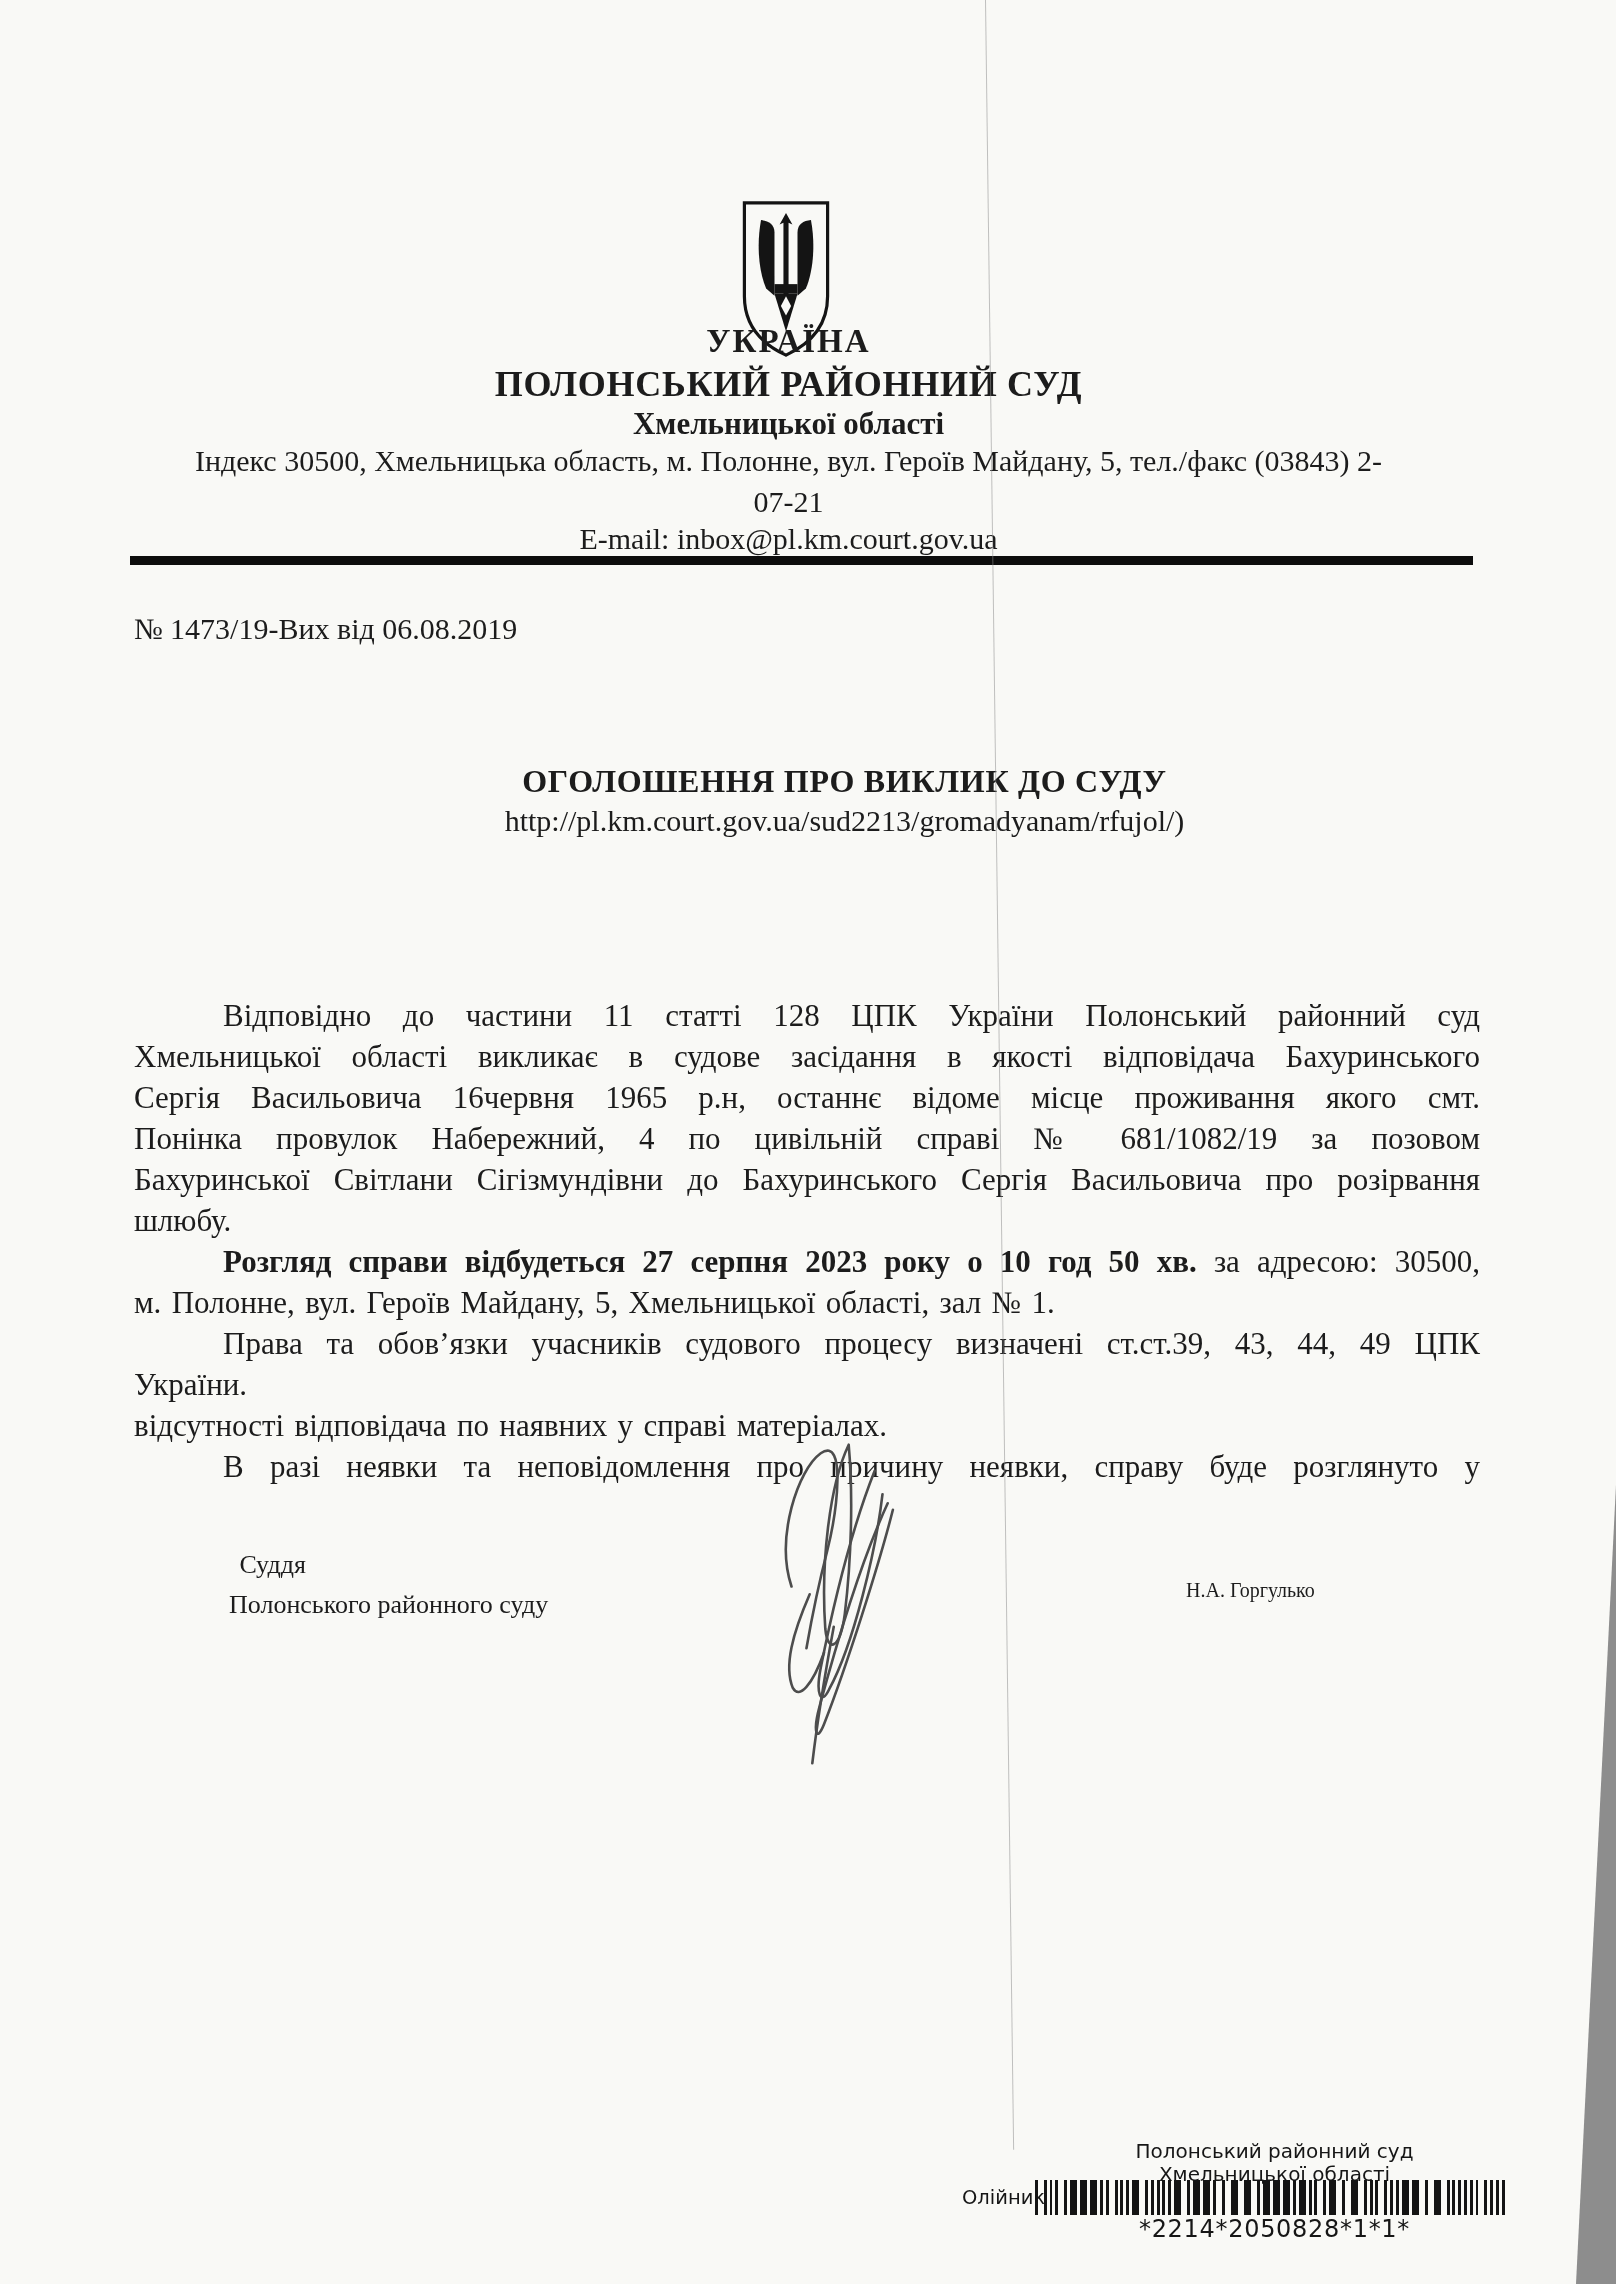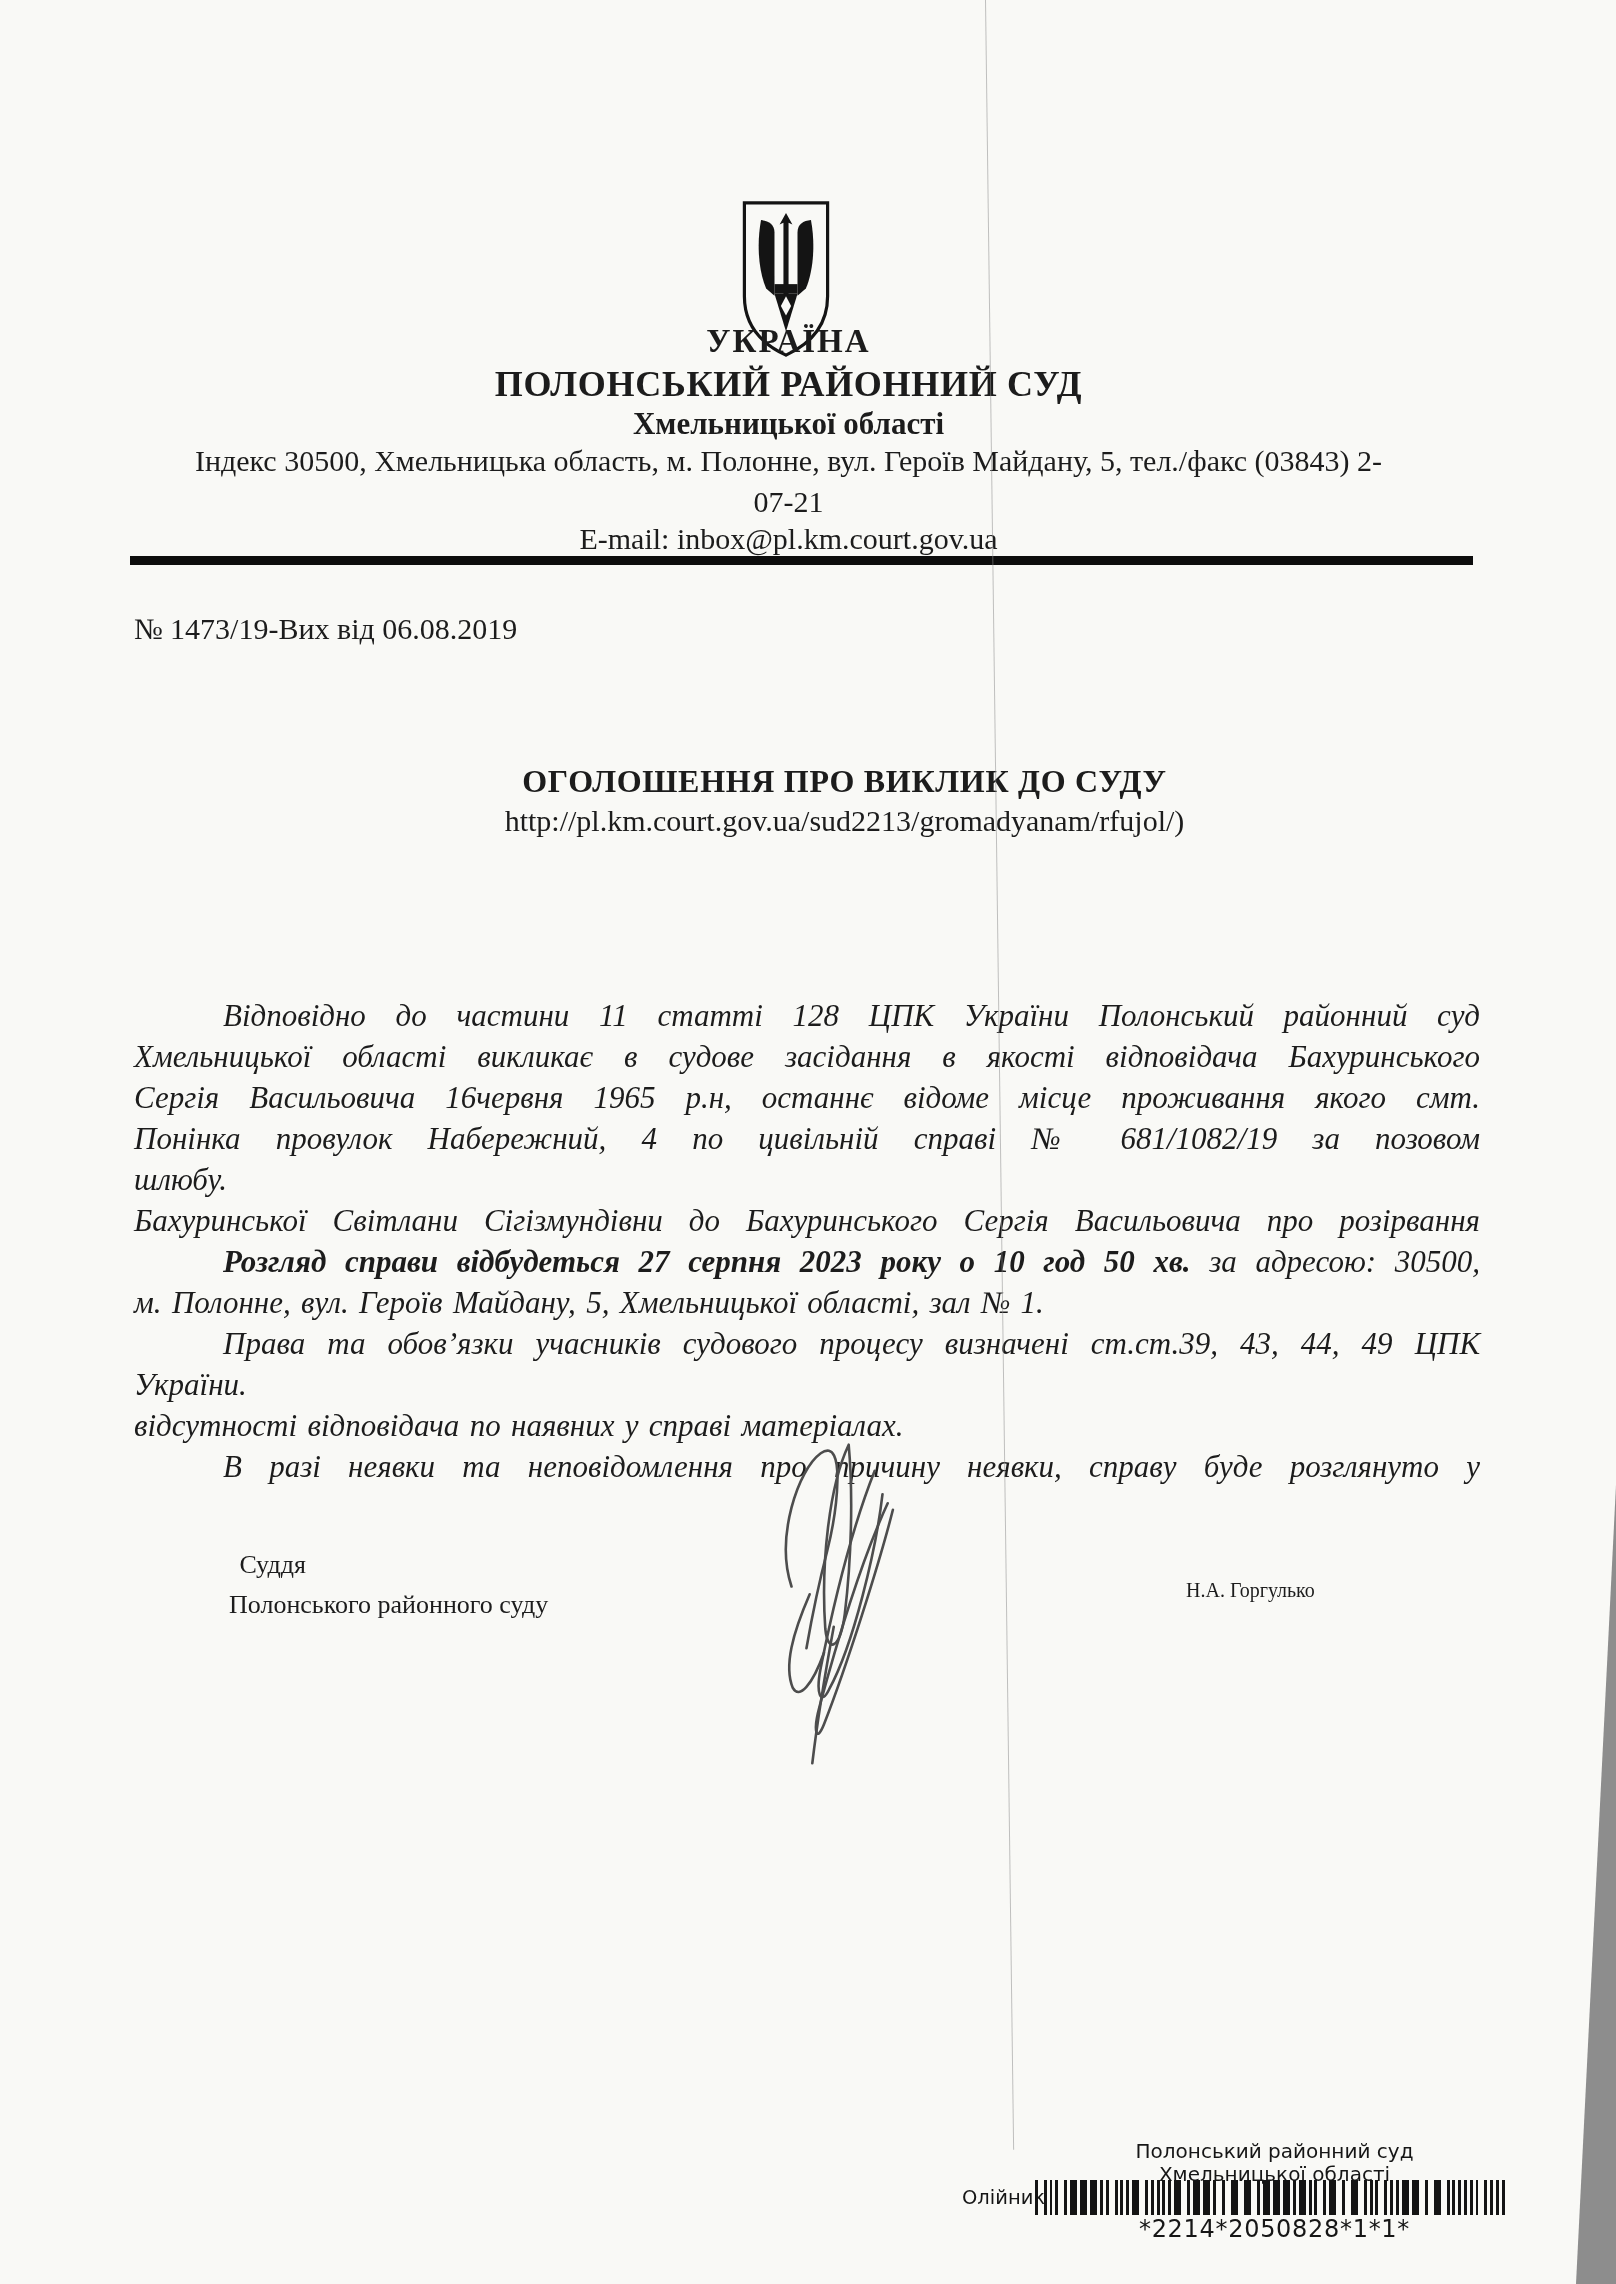--- a/index.html
+++ b/index.html
@@ -22,21 +22,21 @@
   .addr2{position:absolute;top:485px;width:100%;font-size:30px;}
   .email{position:absolute;top:522px;width:100%;font-size:30px;}
   .rule{position:absolute;left:130px;top:556px;width:1343px;height:8.5px;background:#0d0d0d;}
   .refnum{position:absolute;left:134px;top:612px;font-size:30px;}
   
   .title-block{position:absolute;left:391px;top:761px;width:907px;text-align:center;line-height:40px;}
   .title-block .t1{font-size:32px;font-weight:bold;letter-spacing:0.7px;}
   .title-block .t2{font-size:30px;}
   
   .body-text{position:absolute;left:134px;top:995px;width:1346px;font-size:31px;line-height:41px;word-spacing:2.6px;}
-  .line{text-align:justify;font-style:italic;}
+  .line{text-align:justify;}
   .just{text-align-last:justify;}
   .indent{text-indent:89px;}
   .bold{font-weight:bold;}
   
   .sig-role{position:absolute;left:229px;top:1545px;font-size:26px;line-height:40px;}
   .sig-role .r1{margin-left:10.4px;}
   .sig-name{position:absolute;left:1186px;top:1579px;font-size:20px;}
   .sig-scrawl{position:absolute;left:746px;top:1430px;width:195px;height:339px;}
   
   .ftr{font-family:"DejaVu Sans","Liberation Sans",sans-serif;color:#161616;}
@@ -91,22 +91,22 @@
   <div class="title-block">
     <div class="t1">ОГОЛОШЕННЯ ПРО ВИКЛИК ДО СУДУ</div>
     <div class="t2">http://pl.km.court.gov.ua/sud2213/gromadyanam/rfujol/)</div>
   </div>
 
   <div class="body-text">
     <div class="line just indent">Відповідно до частини 11 статті 128 ЦПК України Полонський районний суд</div>
     <div class="line just">Хмельницької області викликає в судове засідання в якості відповідача Бахуринського</div>
     <div class="line just">Сергія Васильовича 16червня 1965 р.н, останнє відоме місце проживання якого смт.</div>
     <div class="line just">Понінка провулок Набережний, 4 по цивільній справі № 681/1082/19 за позовом</div>
+    <div class="line just">Бахуринської Світлани Сігізмундівни до Бахуринського Сергія Васильовича про розірвання</div>
     <div class="line">шлюбу.</div>
-    <div class="line just">Бахуринської Світлани Сігізмундівни до Бахуринського Сергія Васильовича про розірвання</div>
 
     <div class="line just indent"><span class="bold">Розгляд справи відбудеться 27 серпня 2023 року о 10 год 50 хв.</span> <span>за адресою: 30500,</span></div>
     <div class="line">м. Полонне, вул. Героїв Майдану, 5, Хмельницької області, зал № 1.</div>
 
     <div class="line just indent">Права та обов’язки учасників судового процесу визначені ст.ст.39, 43, 44, 49 ЦПК</div>
     <div class="line">України.</div>
 
     <div class="line">відсутності відповідача по наявних у справі матеріалах.</div>
     <div class="line just indent">В разі неявки та неповідомлення про причину неявки, справу буде розглянуто у</div>
   </div>

